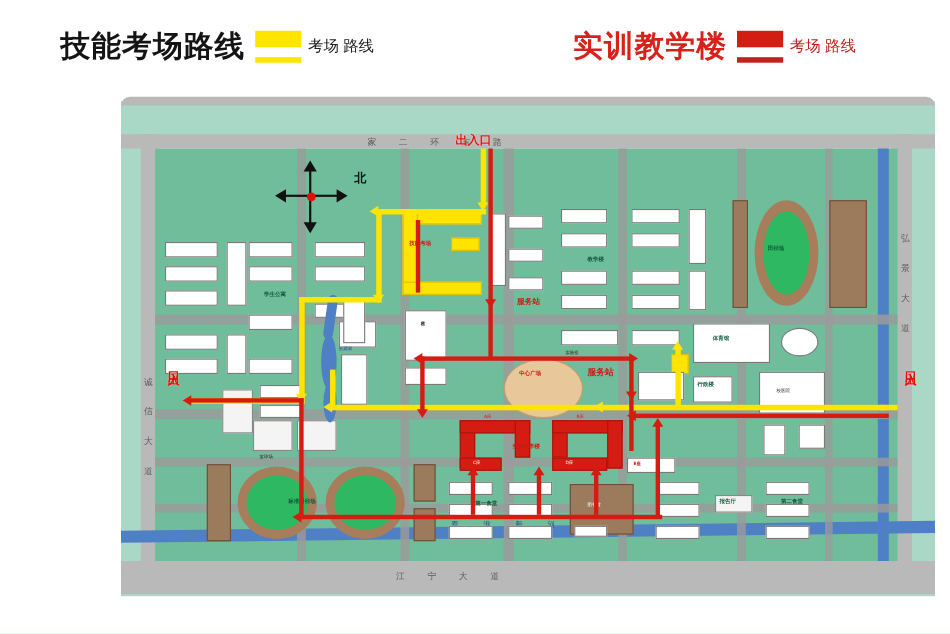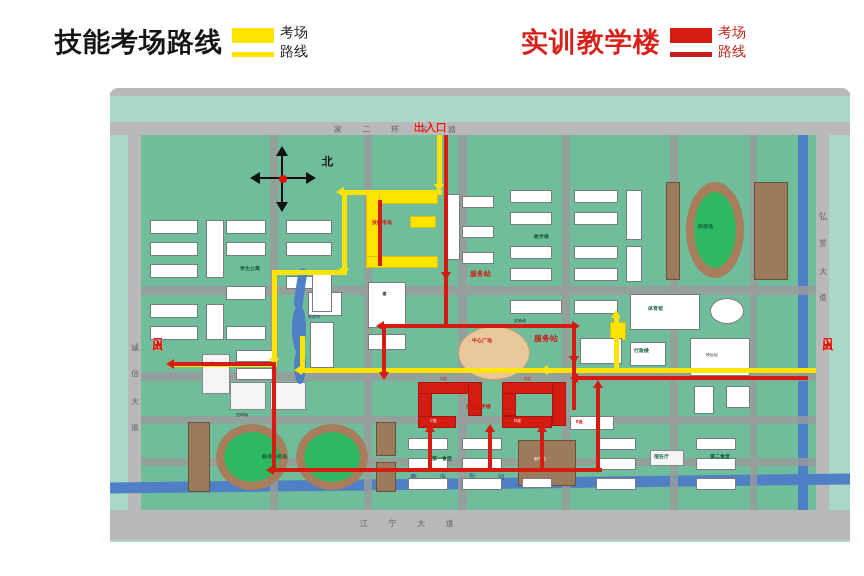--- a/index.html
+++ b/index.html
@@ -9,21 +9,21 @@
   
   #header{position:absolute;left:0;top:0;width:848px;height:86px;}
   .hd-group{position:absolute;display:flex;align-items:center;}
   .hd-title{font-size:27px;font-weight:bold;letter-spacing:1px;white-space:nowrap;}
   .hd-title.skill{color:#141414;}
   .hd-title.theory{color:#d7211a;}
   .hd-legend{display:flex;align-items:center;margin-left:9px;}
   .hd-swatches{display:flex;flex-direction:column;justify-content:center;gap:9px;}
   .sw-block{width:42px;height:15px;}
   .sw-line{width:42px;height:5px;}
-  .hd-labels{display:flex;flex-direction:column;justify-content:center;gap:4px;margin-left:6px;}
+  .hd-labels{display:flex;flex-direction:row;justify-content:center;gap:4px;margin-left:6px;}
   .hd-lab{font-size:14px;line-height:15px;white-space:nowrap;}
   .hd-lab.k{color:#222;}
   .hd-lab.r{color:#c0231c;}
 
   
   #side-title{position:absolute;left:68px;top:192px;width:34px;height:240px;
     display:flex;flex-direction:column;justify-content:space-between;align-items:center;}
   #side-title span{font-size:25px;font-weight:bold;color:#18307a;line-height:1;}
 
   

